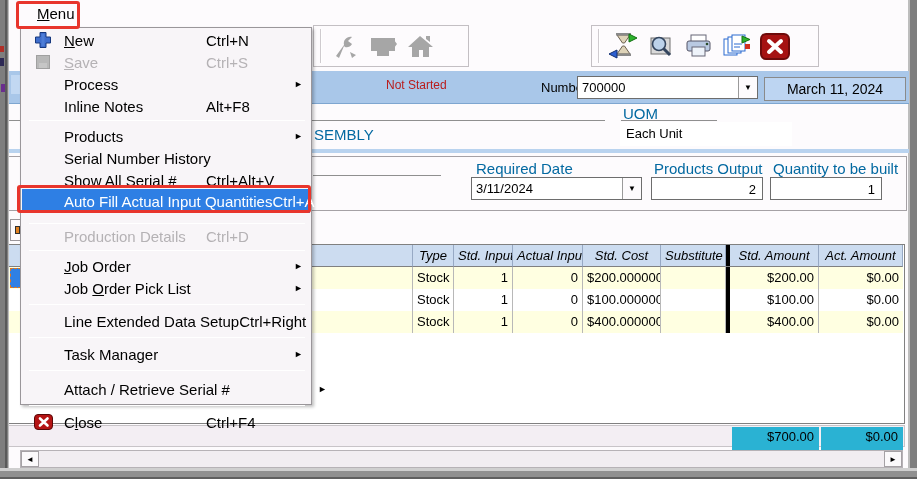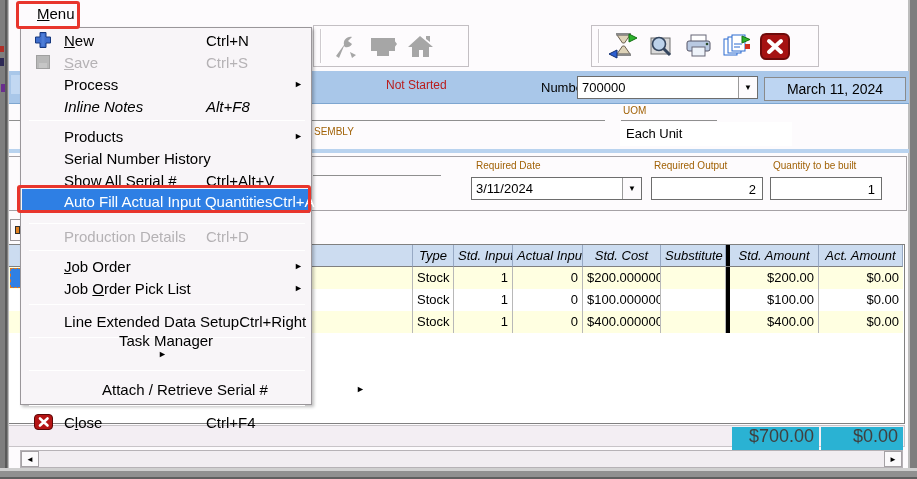--- a/index.html
+++ b/index.html
@@ -25,21 +25,21 @@
   .statusbar { position:absolute; left:0; top:71px; width:900px; height:33px; background:#a9c7e9; border-bottom:1px solid #7ea6d0; }
   .status-text { position:absolute; left:377px; top:7px; font-size:12px; font-weight:normal; color:#b91c1c; }
   .number-label { position:absolute; left:532px; top:9px; font-size:13px; color:#000; }
   .combo { position:absolute; background:#fff; border:1px solid #6d6d6d; display:flex; }
   .combo .val { flex:1; font-size:13px; padding:3px 2px 0 4px; color:#000; white-space:nowrap; overflow:hidden; }
   .combo .drop { width:19px; border-left:1px solid #9a9a9a; background:#fdfbfd; text-align:center; font-size:8px; color:#000; padding-top:6px; }
   .datebox { position:absolute; left:755px; top:6px; width:142px; height:24px; background:#bdd5f2; border:1px solid #8a8a8a; text-align:center; font-size:14px; padding-top:3px; color:#000; }
   .statusbar .frag { position:absolute; left:2px; top:4px; width:9px; height:19px; background:#c2d8f2; }
   
   .field-line { position:absolute; height:1px; background:#8f8f8f; }
-  .plain-text { position:absolute; font-size:10px; color:#a16207; white-space:nowrap; }
+  .plain-text { position:absolute; font-size:15px; color:#0369a1; white-space:nowrap; }
   .uom-valbox { position:absolute; left:611px; top:122px; width:172px; height:24px; background:#fff; font-size:13px; padding:4px 0 0 6px; }
   .blue-groove { position:absolute; left:0; top:149px; width:900px; height:4px; background:#b9d3ef; }
   
   .group-frame { position:absolute; left:0px; top:156px; width:898px; height:55px; border:1px solid #a5a1a5; border-left:none; background:#fdfbfd; }
   .num-input { position:absolute; background:#fff; border:1px solid #6d6d6d; font-size:13px; text-align:right; padding:4px 6px 0 0; color:#000; }
   
   .tab-frag { position:absolute; left:1px; top:219px; width:13px; height:22px; background:#fdfbfd; border:1px solid #9a969a; border-right:none; z-index:2; }
   .tab-frag .dot { position:absolute; left:4px; top:6px; width:5px; height:8px; background:#e08020; border:1px solid #303030; }
   
   .grid { position:absolute; left:0; top:244px; width:896px; height:180px; background:#fff; border:1px solid #808080; border-left:none; }
@@ -54,21 +54,21 @@
   .c4 { width:78px; flex:none; }
   .c5 { width:65px; flex:none; }
   .c6 { width:89px; flex:none; }
   .c7 { width:84px; flex:none; border-right:none; }
   .r-yellow .g-cell { background:#ffffe1; }
   .r-white .g-cell { background:#fff; }
   .t-right { text-align:right; }
   .sel-frag { position:absolute; left:1px; top:268px; width:11px; height:20px; background:#2f80e4; border:1px dashed #e07820; z-index:2; }
   
   .totals { position:absolute; left:0; top:425px; width:896px; height:22px; background:#f3eef3; border:1px solid #c8c4c8; border-left:none; }
-  .total-cell { position:absolute; top:1px; height:27px; background:#2ab2d3; font-size:18px; line-height:19px; text-align:right; padding-right:5px; color:#404040; }
+  .total-cell { position:absolute; top:1px; height:27px; background:#2ab2d3; font-size:13px; line-height:19px; text-align:right; padding-right:5px; color:#000000; }
   
   .hscroll { position:absolute; left:11px; top:450px; width:883px; height:18px; background:#f1edf1; border:1px solid #b6b2b6; }
   .sb-btn { position:absolute; top:0; width:18px; height:16px; background:#fbf9fb; border:1px solid #a5a1a5; font-size:8px; text-align:center; line-height:15px; color:#000; }
   
   .menu-panel { position:absolute; left:20px; top:27px; width:292px; height:378px; background:#f8f5f8; border:1px solid #9a969a; box-shadow:2px 2px 3px rgba(0,0,0,0.25); z-index:5; }
   .mi { position:absolute; left:1px; width:288px; height:22px; display:flex; align-items:center; font-size:15px; color:#000; }
   .mi .mi-ico { width:42px; flex:none; display:flex; justify-content:center; align-items:center; }
   .mi .mi-label { flex:1; white-space:nowrap; }
   .mi .mi-sc { width:88px; flex:none; text-align:left; }
   .mi .mi-arrow { width:16px; flex:none; font-size:9px; text-align:left; }
@@ -186,21 +186,21 @@
 
     <div class="blue-groove"></div>
 
     <div class="group-frame"></div>
     <div class="field-line" style="left:304px;top:175px;width:128px;z-index:1;"></div>
     <div class="plain-text" style="left:467px;top:160px;z-index:1;">Required Date</div>
     <div class="combo" style="left:462px;top:177px;width:171px;height:23px;z-index:1;">
       <div class="val">3/11/2024</div>
       <div class="drop"><span>▼</span></div>
     </div>
-    <div class="plain-text" style="left:645px;top:160px;z-index:1;">Required Output</div>
+    <div class="plain-text" style="left:645px;top:160px;z-index:1;">Products Output</div>
     <div class="num-input" style="left:642px;top:177px;width:112px;height:23px;z-index:1;">2</div>
     <div class="plain-text" style="left:764px;top:160px;z-index:1;">Quantity to be built</div>
     <div class="num-input" style="left:761px;top:177px;width:112px;height:23px;z-index:1;">1</div>
 
     <div class="tab-frag">
         <div class="dot"></div>
       </div>
 
     <div class="grid">
       <div class="g-row g-head">
@@ -287,21 +287,21 @@
       <span class="mi-arrow"></span>
     </div>
 
     <div class="mi" style="top:45px;">
       <span class="mi-ico"></span>
       <span class="mi-label"><span>Process</span><span class="mn"></span><span></span></span>
       <span class="mi-sc"></span>
       <span class="mi-arrow">►</span>
     </div>
 
-    <div class="mi" style="top:67px;font-style:italic;">
+    <div class="mi" style="top:67px;">
       <span class="mi-ico"></span>
       <span class="mi-label"><span>Inline Notes</span><span class="mn"></span><span></span></span>
       <span class="mi-sc">Alt+F8</span>
       <span class="mi-arrow"></span>
     </div>
 
     <div class="msep" style="top:92px;"></div>
 
     <div class="mi" style="top:97px;">
       <span class="mi-ico"></span>
@@ -360,30 +360,30 @@
 
     <div class="mi" style="top:282px;">
       <span class="mi-ico"></span>
       <span class="mi-label"><span>Line Extended Data Setup</span><span class="mn"></span><span></span></span>
       <span class="mi-sc">Ctrl+Right</span>
       <span class="mi-arrow"></span>
     </div>
 
     <div class="msep" style="top:309px;"></div>
 
-    <div class="mi" style="top:304px;flex-direction:column;">
+    <div class="mi" style="top:315px;">
       <span class="mi-ico"></span>
       <span class="mi-label"><span>Task Manager</span><span class="mn"></span><span></span></span>
       <span class="mi-sc"></span>
       <span class="mi-arrow">►</span>
     </div>
 
     <div class="msep" style="top:342px;"></div>
 
-    <div class="mi" style="top:350px;padding-left:38px;">
+    <div class="mi" style="top:350px;">
       <span class="mi-ico"></span>
       <span class="mi-label"><span>Attach / Retrieve Serial #</span><span class="mn"></span><span></span></span>
       <span class="mi-sc"></span>
       <span class="mi-arrow">►</span>
     </div>
 
     <div class="msep" style="top:377px;"></div>
 
     <div class="mi" style="top:382px;height:24px;">
       <span class="mi-ico">

